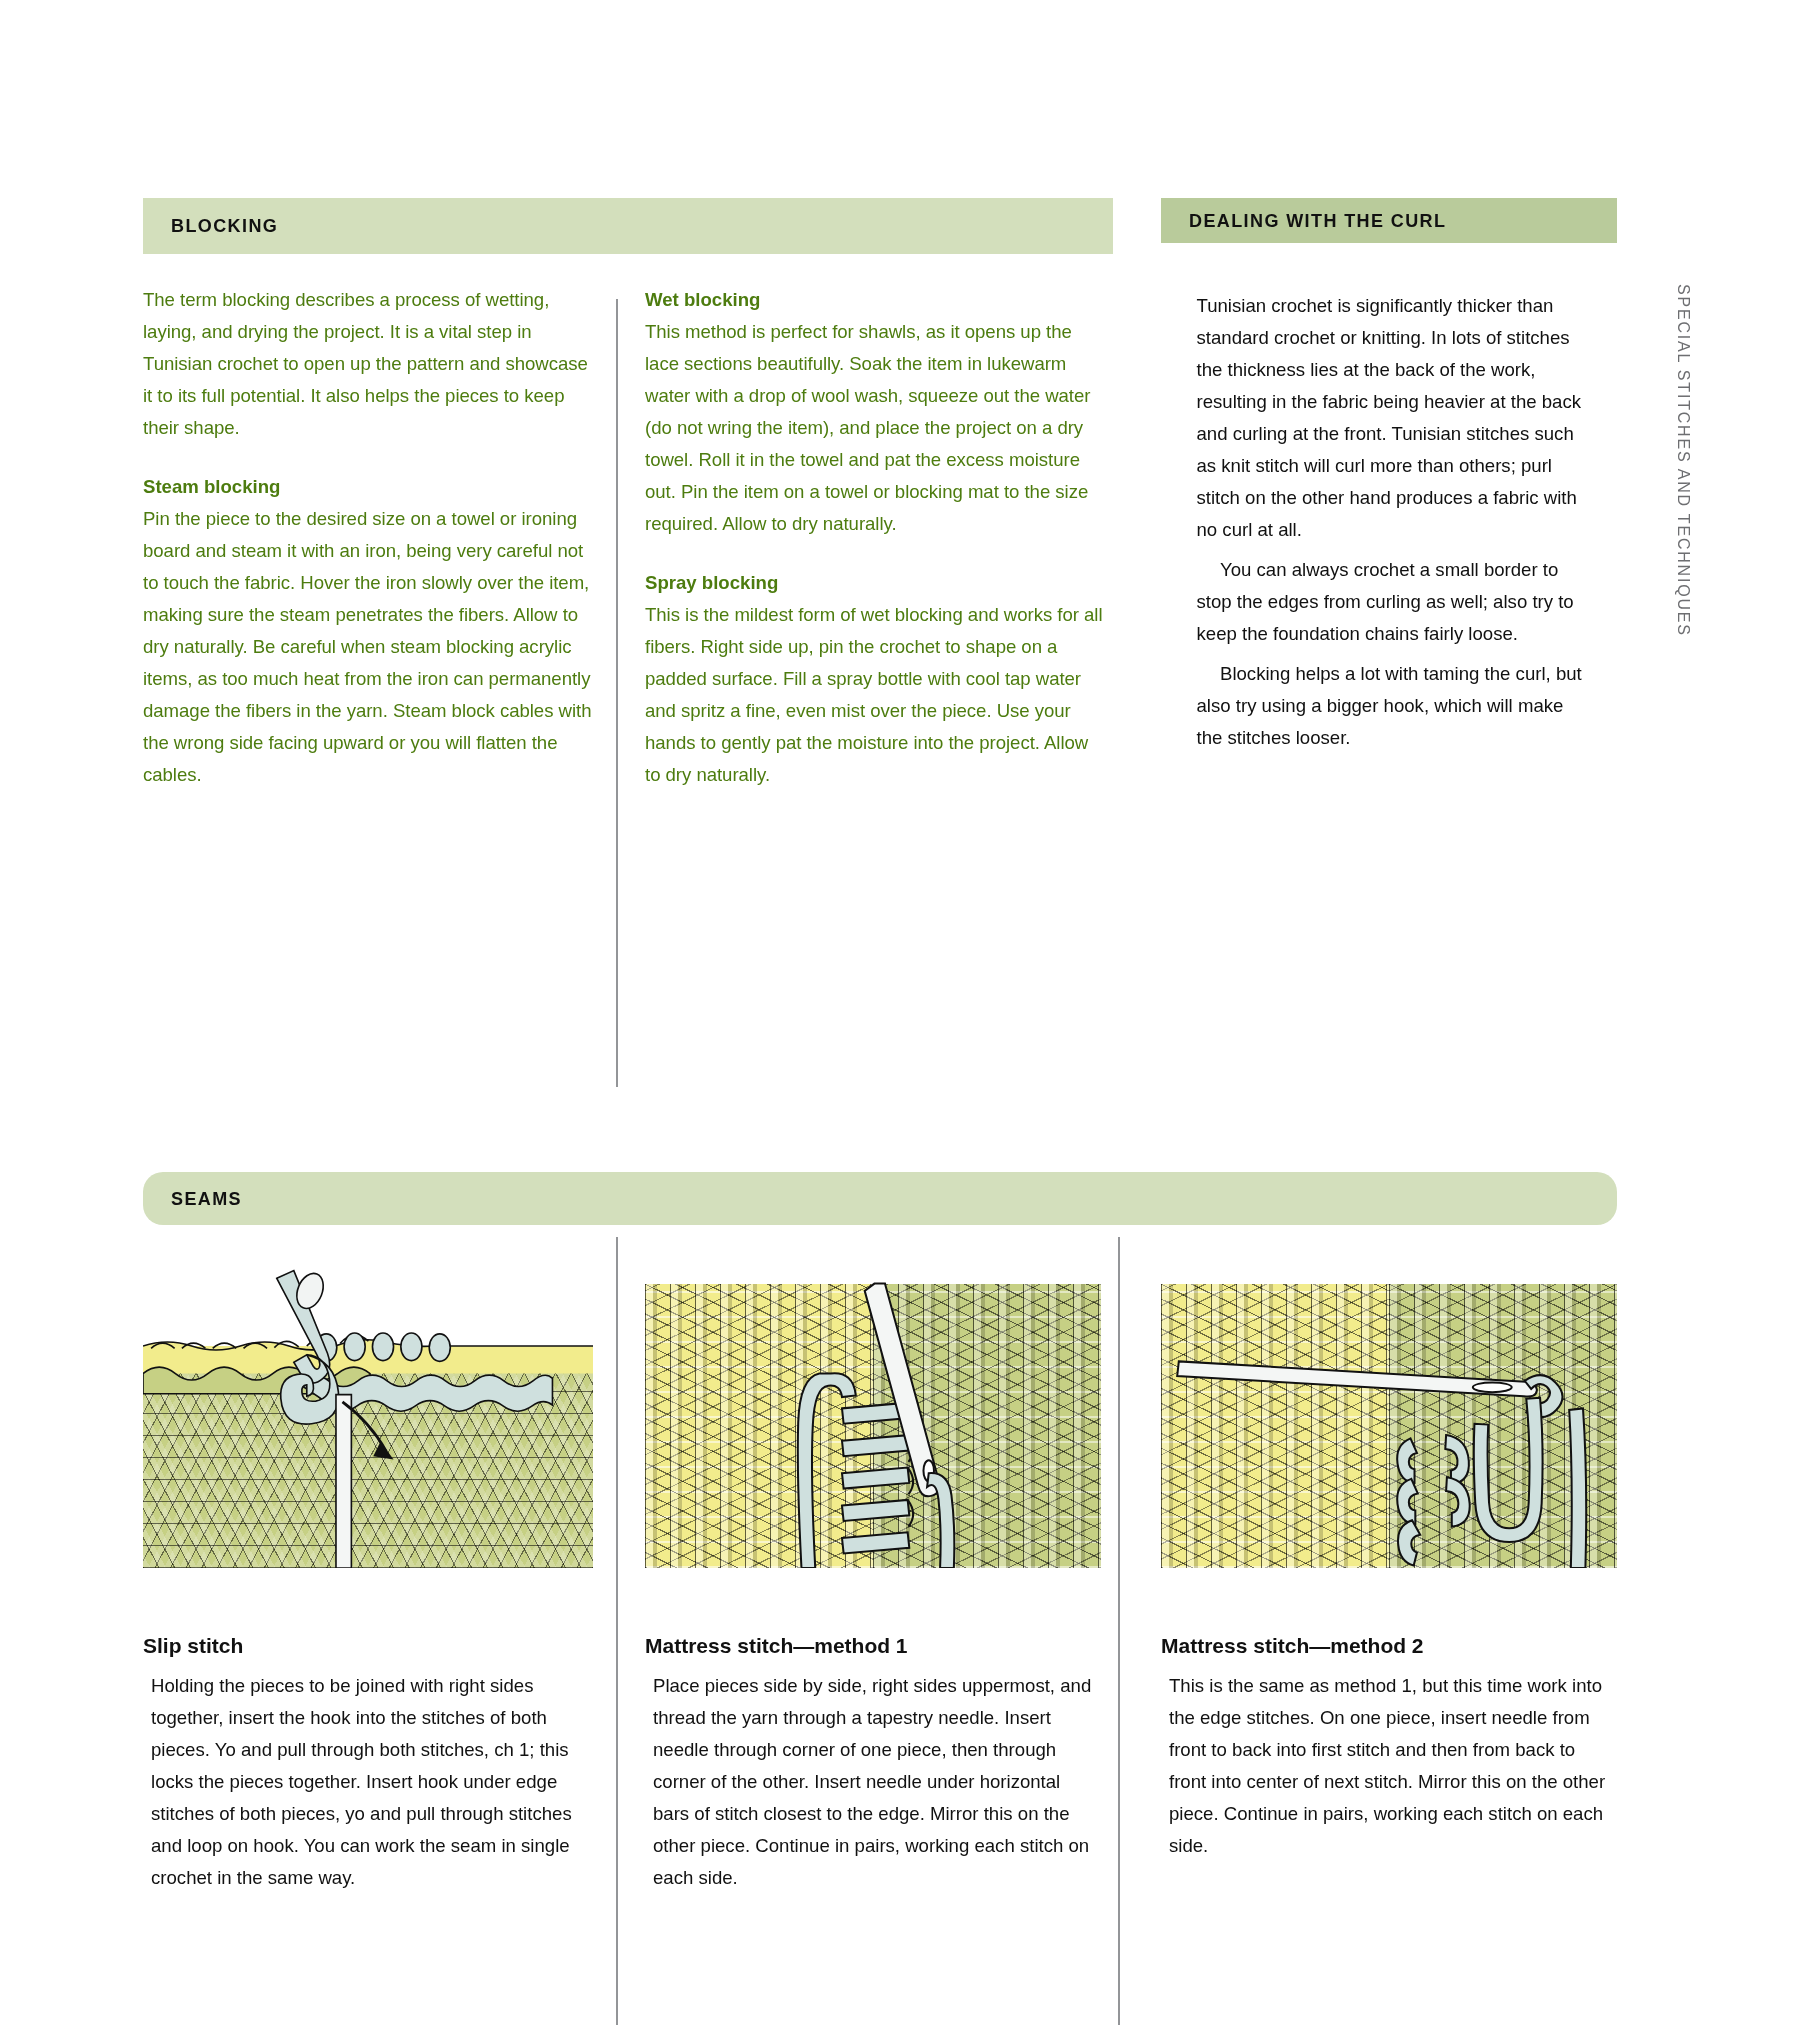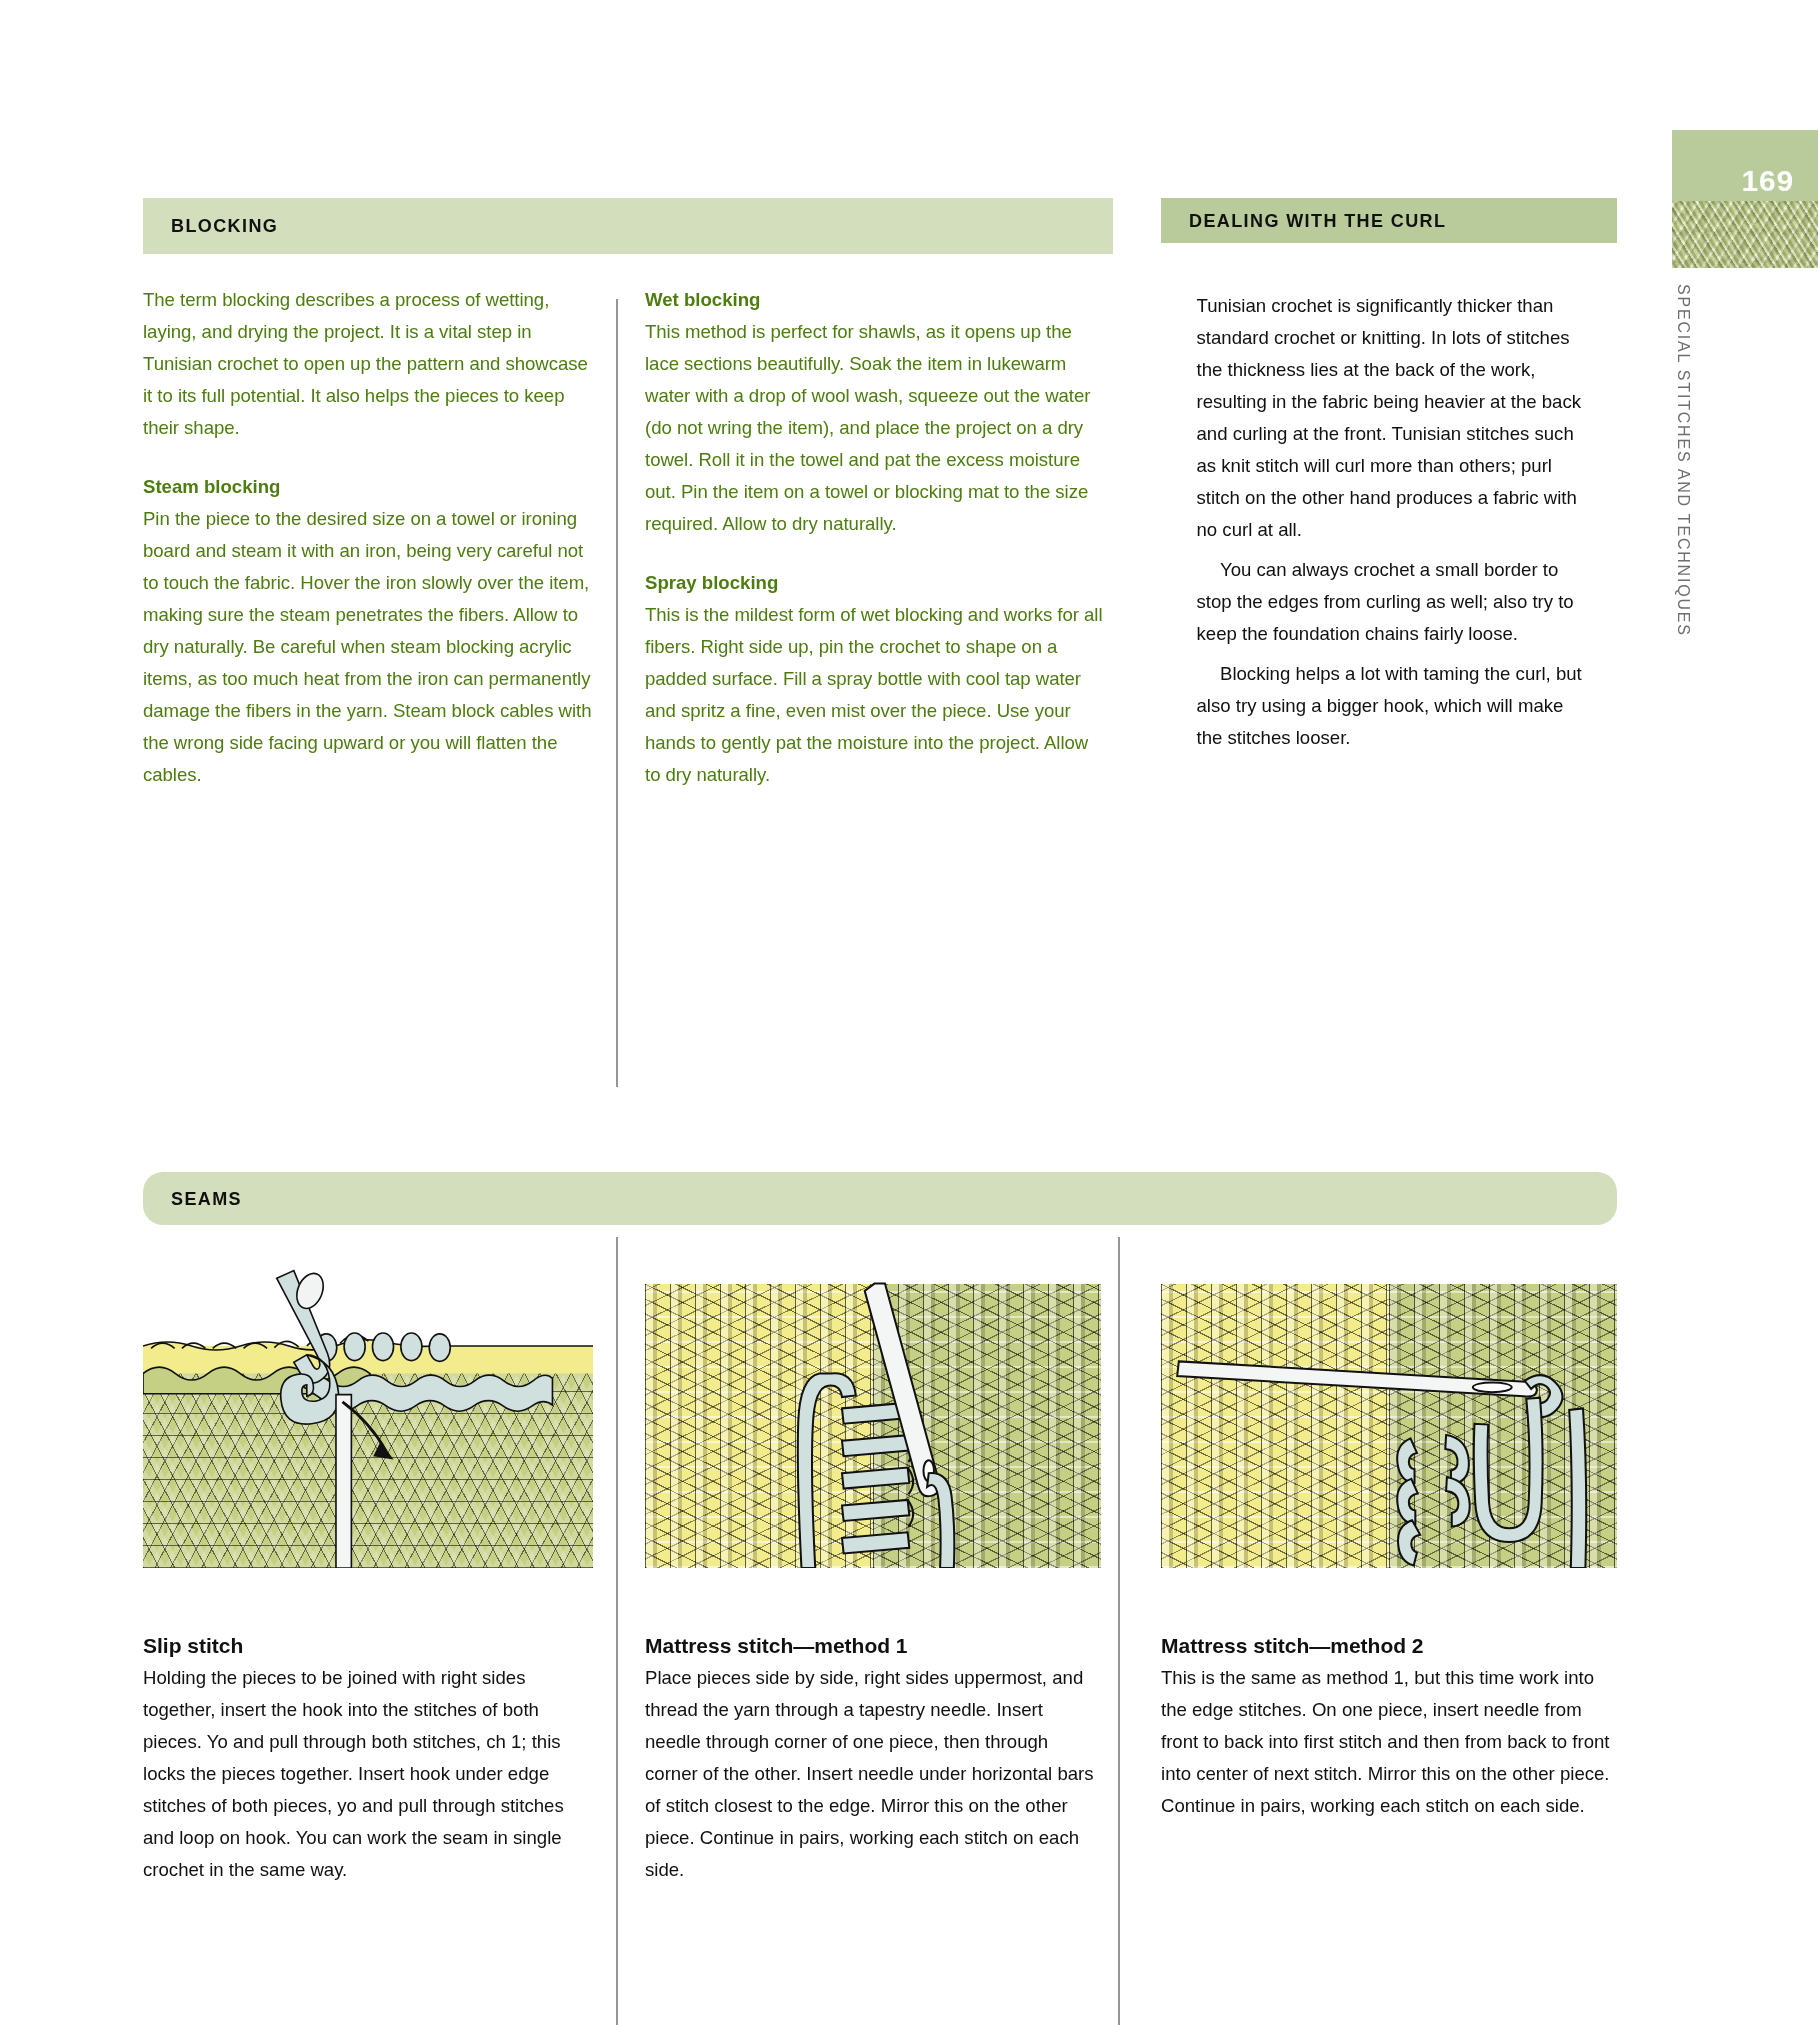--- a/index.html
+++ b/index.html
@@ -289,38 +289,31 @@
     font-size: 18.6px;
     line-height: 32px;
     color: #111111;
   }
   .caption h4 {
     margin: 0;
     font-size: 21px;
     line-height: 32px;
     font-weight: bold;
   }
-  .caption p { margin: 0; }
+  .caption p { margin: 8px; }
 
   #cap-1 { left: 143px; top: 1630px; width: 450px; }
   #cap-2 { left: 645px; top: 1630px; width: 456px; }
   #cap-3 { left: 1161px; top: 1630px; width: 456px; }
 </style>
 </head>
 <body>
 
 <div class="page">
 
-  <div class="page-tab">
-    <div class="page-tab-band"></div>
-    <div class="page-number">169</div>
-    <div class="page-tab-swatch">
-      <div class="yarn-tex"></div>
-    </div>
-  </div>
 
   <div class="running-head">SPECIAL STITCHES AND TECHNIQUES</div>
 
   <div class="sec-bar" id="bar-blocking">
     <span class="sec-title">BLOCKING</span>
   </div>
 
   <div class="vrule" id="vrule-top"></div>
 
   <div class="col" id="col-block-1">

